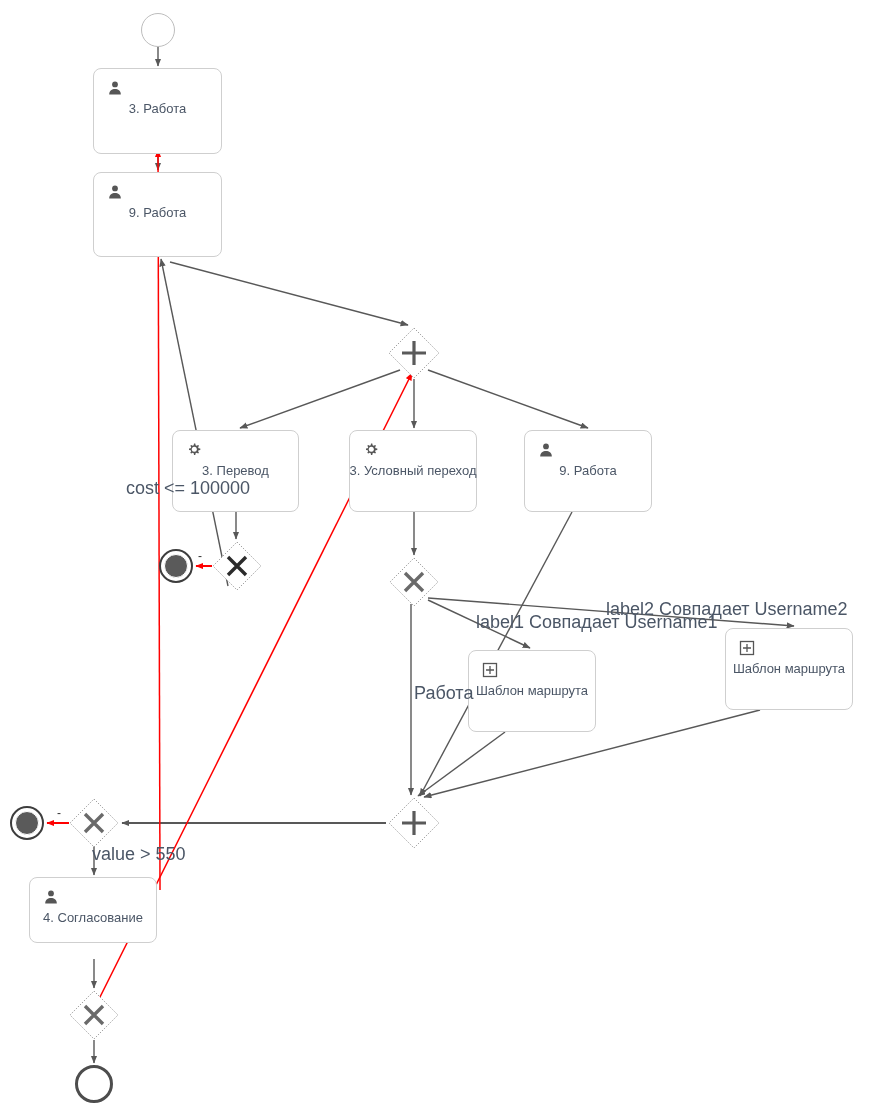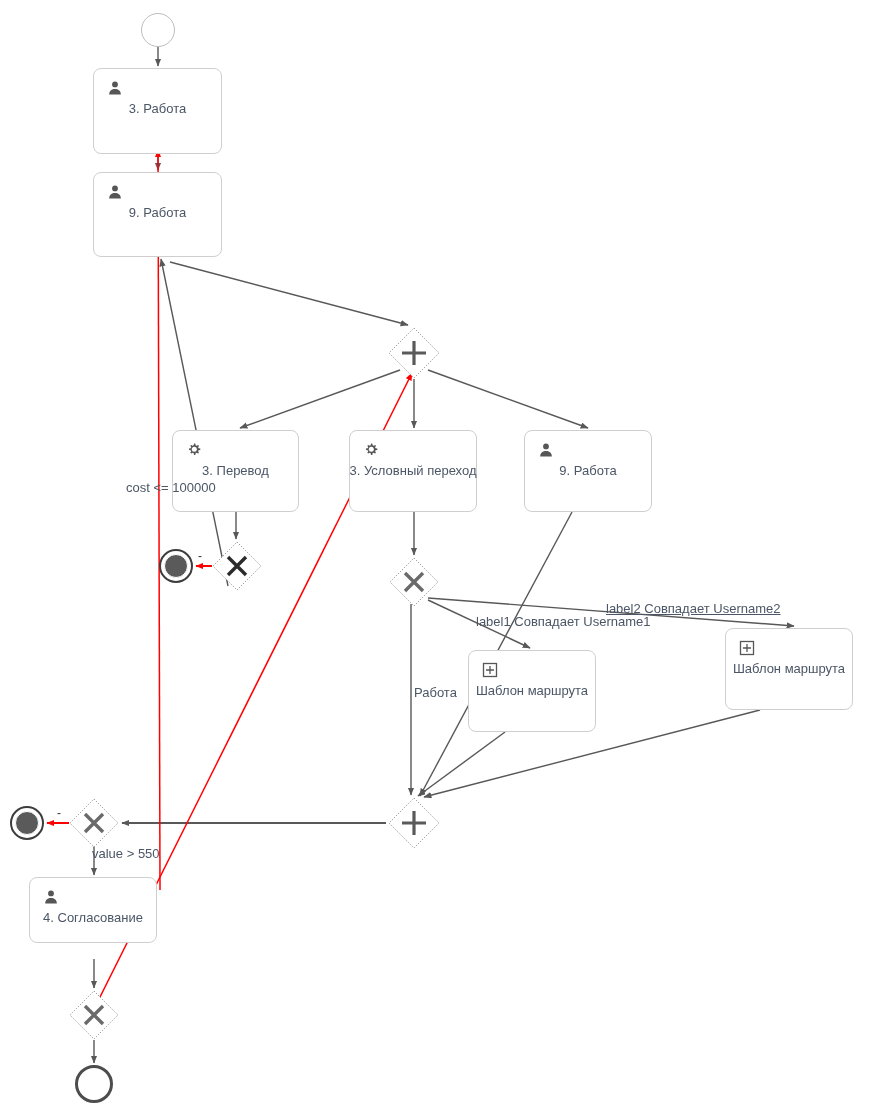--- a/index.html
+++ b/index.html
@@ -103,21 +103,21 @@
   }
   .gateway .glyph {
     position: absolute;
     left: 0; top: 0;
     width: 100%; height: 100%;
   }
 
   
   .edge-label {
     position: absolute;
-    font-size: 13px;
+    font-size: 18px;
     color: #4b5666;
     white-space: nowrap;
     line-height: 14px;
     background: transparent;
   }
   .edge-label.tiny {
     font-size: 12px;
     color: #333333;
   }
 </style>
@@ -336,20 +336,20 @@
     <div class="event end-plain" style="left:75px; top:1065px; width:38px; height:38px;"></div>
 
     <div class="edge-label" style="left:126px; top:481px;">cost &lt;= 100000</div>
 
     <div class="edge-label tiny" style="left:198px; top:549px;">-</div>
 
     <div class="edge-label" style="left:414px; top:686px;">Работа</div>
 
     <div class="edge-label" style="left:476px; top:615px;">label1 Совпадает Username1</div>
 
-    <div class="edge-label" style="left:606px; top:602px;text-decoration:underline;">label2 Совпадает Username2</div>
+    <div class="edge-label" style="left:606px; top:602px;">label2 Совпадает Username2</div>
 
     <div class="edge-label tiny" style="left:57px; top:806px;">-</div>
 
     <div class="edge-label" style="left:92px; top:847px;text-align:center;">value &gt; 550</div>
 
   </div>
 </div>
 
 </body></html>

